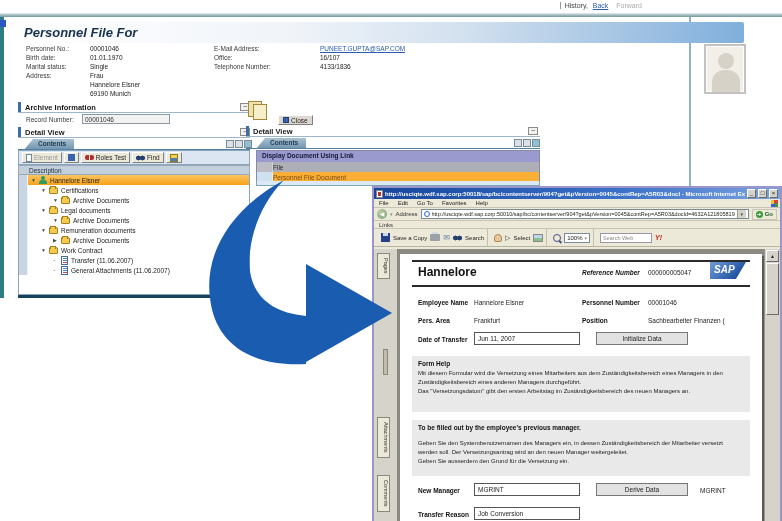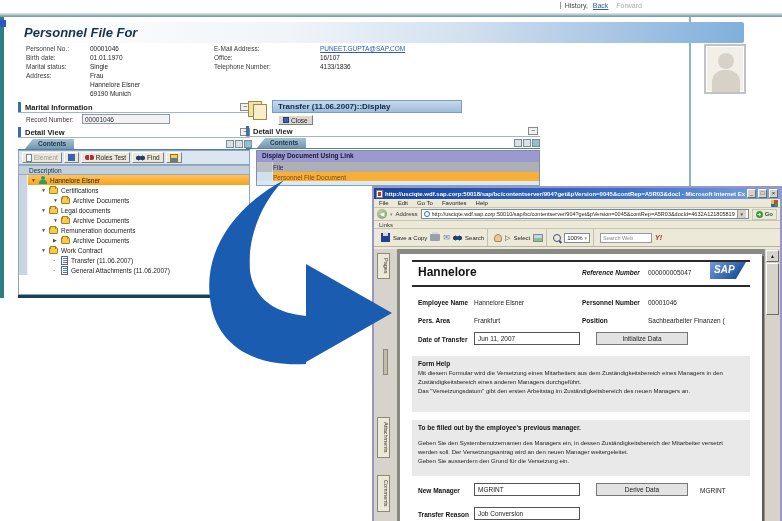--- a/index.html
+++ b/index.html
@@ -206,21 +206,21 @@
     <div class="fld" style="left:210px;top:46px;">Telephone Number:</div>
     <div class="fld fldv" style="left:316px;top:46px;">4133/1836</div>
 
     <div class="photo">
       <div class="head"></div>
       <div class="body"></div>
     </div>
 
     <div class="sechdr" style="left:14px;top:85px;width:232px;">
       <div class="bar"></div>
-      <div class="txt">Marital Information</div>
+      <div class="txt">Archive Information</div>
       <div class="minusbox" style="left:222px;"></div>
     </div>
     <div class="fld" style="left:22px;top:99px;">Record Number:</div>
     <input class="recinput" style="left: 78px; top: 97px;" readonly="" value="00001046">
 
     <div class="sechdr" style="left:14px;top:110px;width:232px;">
       <div class="bar"></div>
       <div class="txt">Detail View</div>
       <div class="minusbox" style="left:222px;"></div>
     </div>
@@ -334,21 +334,20 @@
           </div>
         </div>
     </div>
     <div class="abs" style="left:14px;top:278px;width:233px;height:3px;background:#16425a;"></div>
   </div>
 
   <div class="popico">
       <div class="s1"></div>
       <div class="s2"></div>
     </div>
-  <div class="poptitle">Transfer (11.06.2007)::Display</div>
   <div class="closebtn">
     <span class="cb-ico"></span>
     <span>Close</span>
   </div>
 
   <div class="sechdr" style="left:246px;top:126px;width:294px;">
     <div class="bar"></div>
     <div class="txt">Detail View</div>
     <div class="minusbox" style="left:282px;"></div>
   </div>

